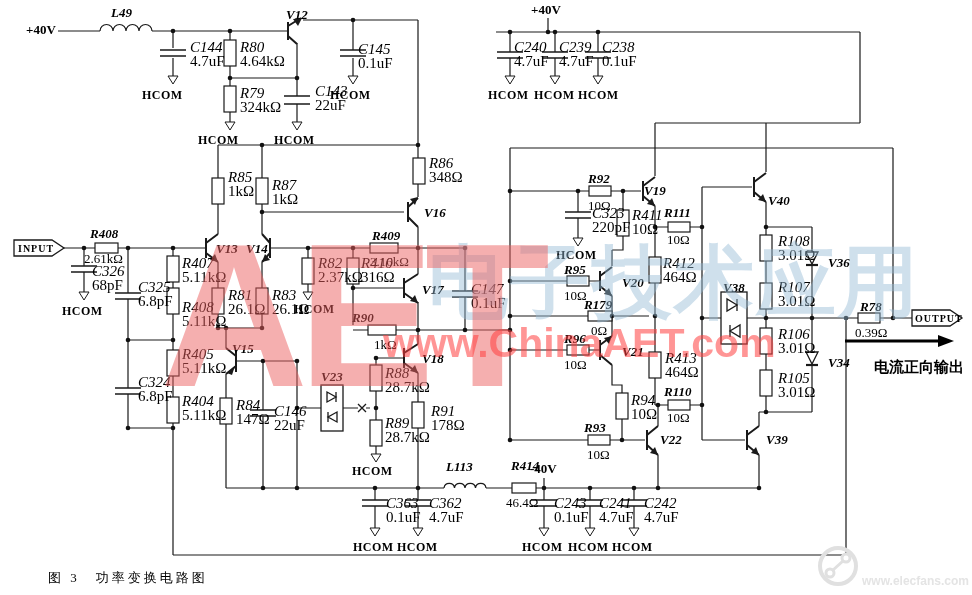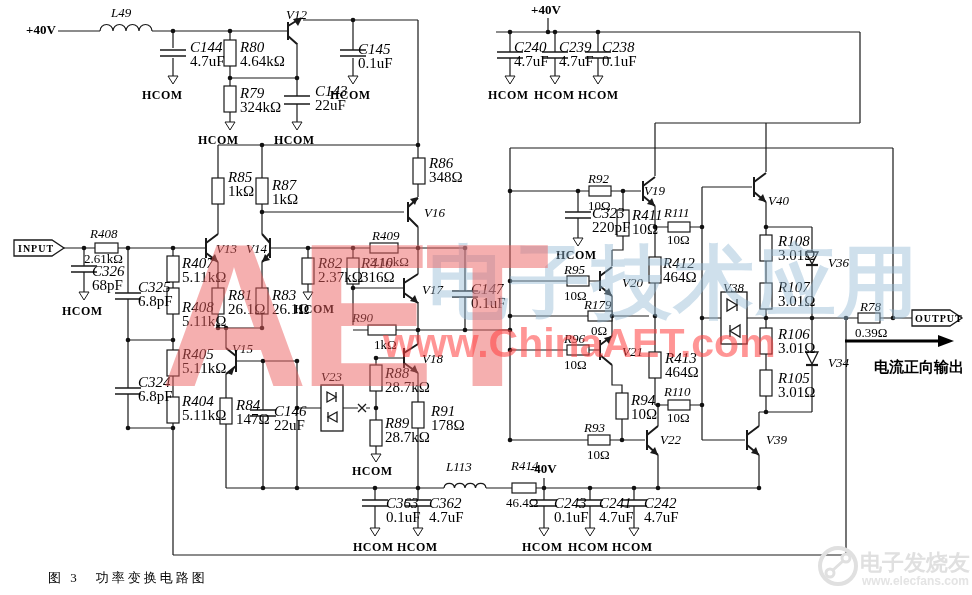--- a/index.html
+++ b/index.html
@@ -3,21 +3,21 @@
 <meta charset="utf-8">
 <style>
   html,body{margin:0;padding:0;background:#fff;}
   #stage{position:relative;width:972px;height:595px;background:#fff;overflow:hidden;
          font-family:"Liberation Serif",serif;}
   svg{position:absolute;left:0;top:0;}
   .lbl{position:absolute;font-size:15px;line-height:14px;color:#000;white-space:nowrap;}
   .lbl i{display:block;font-style:italic;}
   .lbl b{display:block;font-weight:normal;font-style:normal;}
   .sl{position:absolute;font-size:13px;line-height:13px;color:#000;white-space:nowrap;}
-  .it{font-style:italic;}
+  .it{font-style:italic;font-weight:bold;}
   .hcom{position:absolute;font-size:12px;font-weight:bold;letter-spacing:.5px;color:#000;}
   .pwr{position:absolute;font-size:13px;font-weight:bold;color:#000;}
   .io{position:absolute;font-size:10px;font-weight:bold;letter-spacing:1px;color:#000;
       font-family:"Liberation Serif",serif;}
   .flow{position:absolute;font-size:15px;font-weight:bold;color:#000;
         font-family:"DejaVu Sans",sans-serif;}
   .caption{position:absolute;left:0;top:569px;width:100%;text-align:left;
            font-size:13px;letter-spacing:3px;color:#000;padding-left:48px;}
   
   .wm{position:absolute;pointer-events:none;white-space:nowrap;}
@@ -547,16 +547,15 @@
 
 <div class="wm wm-cn">电子技术应用</div>
 <div class="wm wm-aet">AET</div>
 <div class="wm wm-url">www.ChinaAET.com</div>
 <svg class="wm" style="left:816px;top:544px" width="44" height="44">
   <circle cx="22" cy="22" r="18" fill="none" stroke="#e0e0e0" stroke-width="4"></circle>
   <circle cx="14" cy="29" r="4" fill="#fff" stroke="#e0e0e0" stroke-width="3"></circle>
   <circle cx="30" cy="14" r="4" fill="#fff" stroke="#e0e0e0" stroke-width="3"></circle>
   <path d="M17,26 L27,17" stroke="#e0e0e0" stroke-width="3" fill="none"></path>
 </svg>
-<div class="wm wm-ef-cn">电子发烧友</div>
 <div class="wm wm-ef-url">www.elecfans.com</div>
 
 </div>
 
 </body></html>

